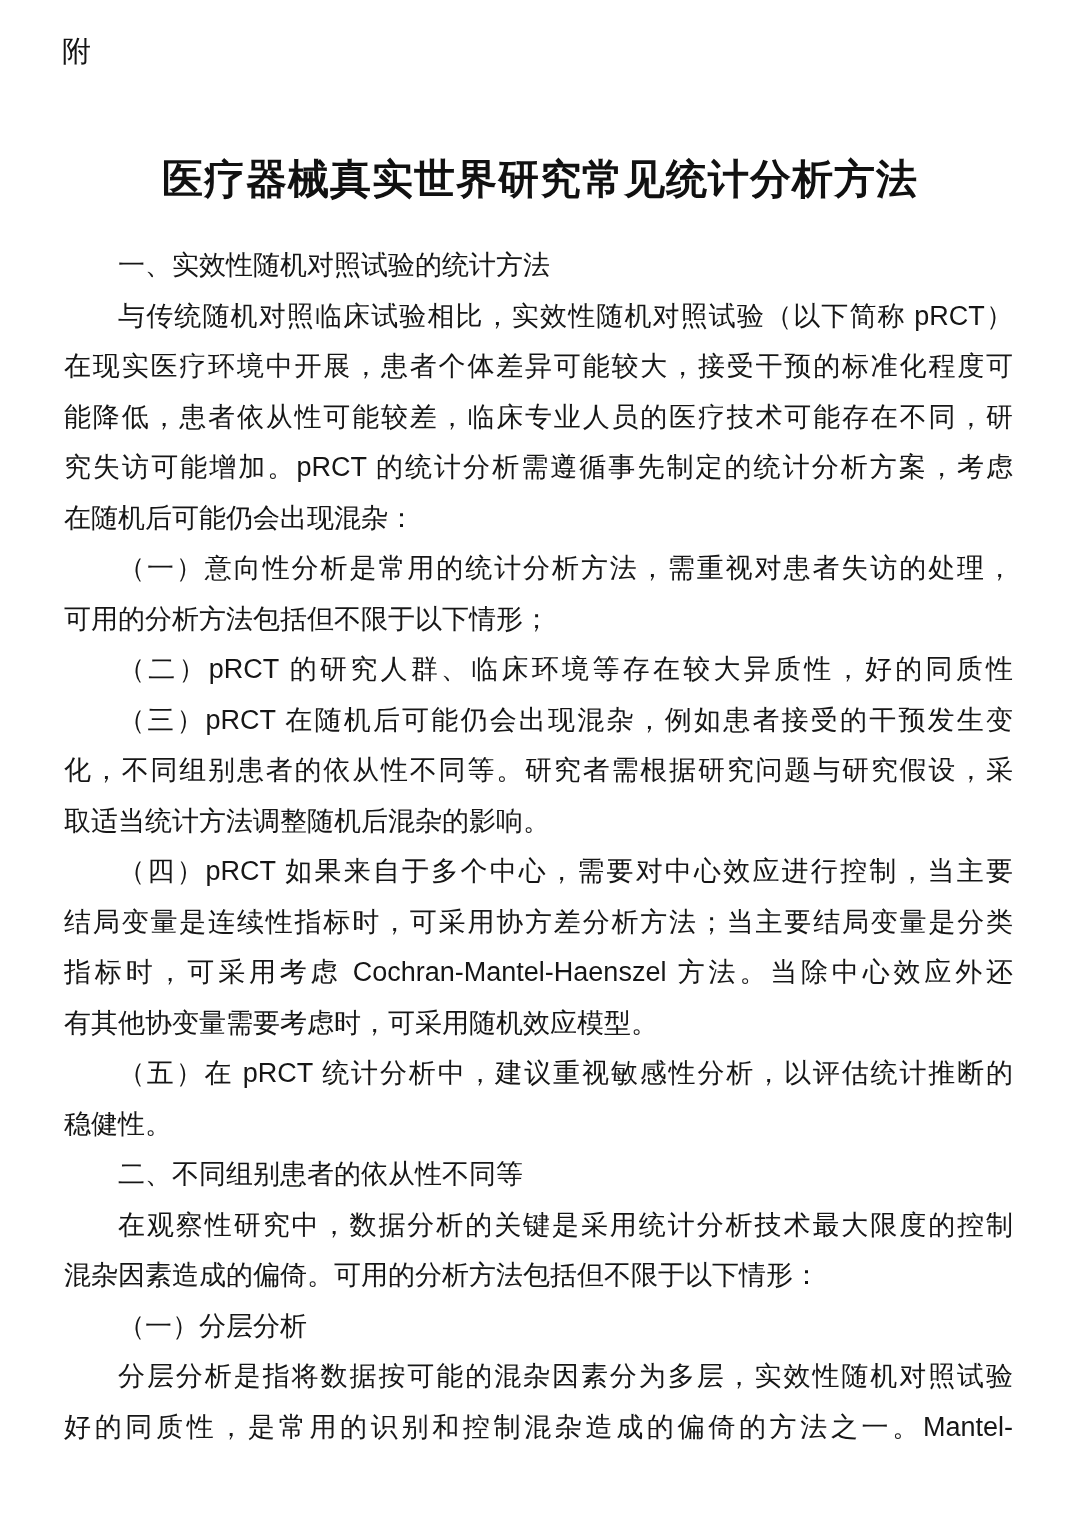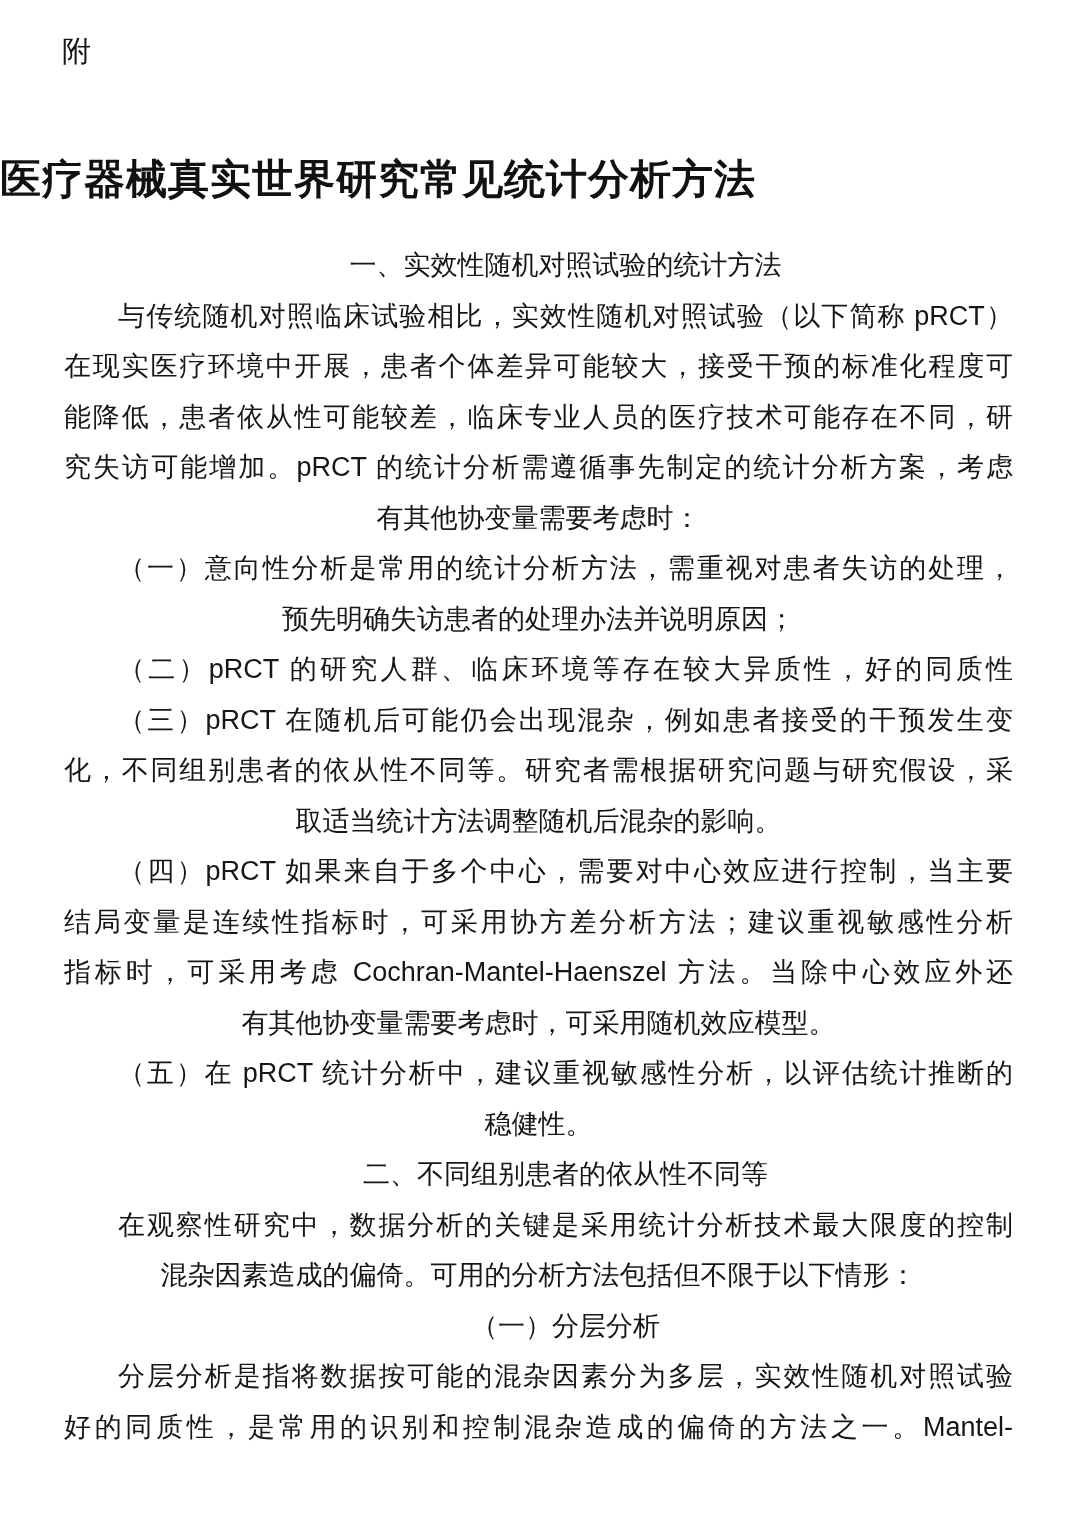--- a/index.html
+++ b/index.html
@@ -22,39 +22,39 @@
     top: 36px;
     font-size: 29px;
     line-height: 1.1;
     color: #141414;
   }
   .doc-title {
     position: absolute;
     left: 0;
     right: 0;
     top: 128px;
-    text-align: left;
+    text-align: center;
     font-size: 41px;
     font-weight: 700;
     letter-spacing: 1px;
     color: #111111;
     line-height: 1.2;
   }
   .doc-body {
     position: absolute;
     left: 64px;
     right: 67px;
     top: 240px;
   }
   .line {
     height: 50.5px;
     line-height: 50.5px;
     font-size: 27px;
     color: #161616;
-    text-align: center;
+    text-align: left;
   }
   .line.indent {
     text-indent: 2em;
   }
   .line.justify {
     text-align: justify;
     text-align-last: justify;
     text-justify: inter-character;
   }
 </style>
@@ -65,29 +65,29 @@
   <div class="attachment-marker">附</div>
 
   <h1 class="doc-title">医疗器械真实世界研究常见统计分析方法</h1>
 
   <div class="doc-body">
       <div class="line indent">一、实效性随机对照试验的统计方法</div>
       <div class="line indent justify">与传统随机对照临床试验相比，实效性随机对照试验（以下简称 pRCT）</div>
       <div class="line justify">在现实医疗环境中开展，患者个体差异可能较大，接受干预的标准化程度可</div>
       <div class="line justify">能降低，患者依从性可能较差，临床专业人员的医疗技术可能存在不同，研</div>
       <div class="line justify">究失访可能增加。pRCT 的统计分析需遵循事先制定的统计分析方案，考虑</div>
-      <div class="line">有其他协变量需要考虑时：</div>
+      <div class="line">在随机后可能仍会出现混杂：</div>
       <div class="line indent justify">（一）意向性分析是常用的统计分析方法，需重视对患者失访的处理，</div>
-      <div class="line">预先明确失访患者的处理办法并说明原因；</div>
+      <div class="line">可用的分析方法包括但不限于以下情形；</div>
       <div class="line indent justify">（二）pRCT 的研究人群、临床环境等存在较大异质性，好的同质性</div>
       <div class="line indent justify">（三）pRCT 在随机后可能仍会出现混杂，例如患者接受的干预发生变</div>
       <div class="line justify">化，不同组别患者的依从性不同等。研究者需根据研究问题与研究假设，采</div>
       <div class="line">取适当统计方法调整随机后混杂的影响。</div>
       <div class="line indent justify">（四）pRCT 如果来自于多个中心，需要对中心效应进行控制，当主要</div>
-      <div class="line justify">结局变量是连续性指标时，可采用协方差分析方法；建议重视敏感性分析</div>
+      <div class="line justify">结局变量是连续性指标时，可采用协方差分析方法；当主要结局变量是分类</div>
       <div class="line justify">指标时，可采用考虑 Cochran-Mantel-Haenszel 方法。当除中心效应外还</div>
       <div class="line">有其他协变量需要考虑时，可采用随机效应模型。</div>
       <div class="line indent justify">（五）在 pRCT 统计分析中，建议重视敏感性分析，以评估统计推断的</div>
       <div class="line">稳健性。</div>
       <div class="line indent">二、不同组别患者的依从性不同等</div>
       <div class="line indent justify">在观察性研究中，数据分析的关键是采用统计分析技术最大限度的控制</div>
       <div class="line">混杂因素造成的偏倚。可用的分析方法包括但不限于以下情形：</div>
       <div class="line indent">（一）分层分析</div>
       <div class="line indent justify">分层分析是指将数据按可能的混杂因素分为多层，实效性随机对照试验</div>
       <div class="line justify">好的同质性，是常用的识别和控制混杂造成的偏倚的方法之一。Mantel-</div>

